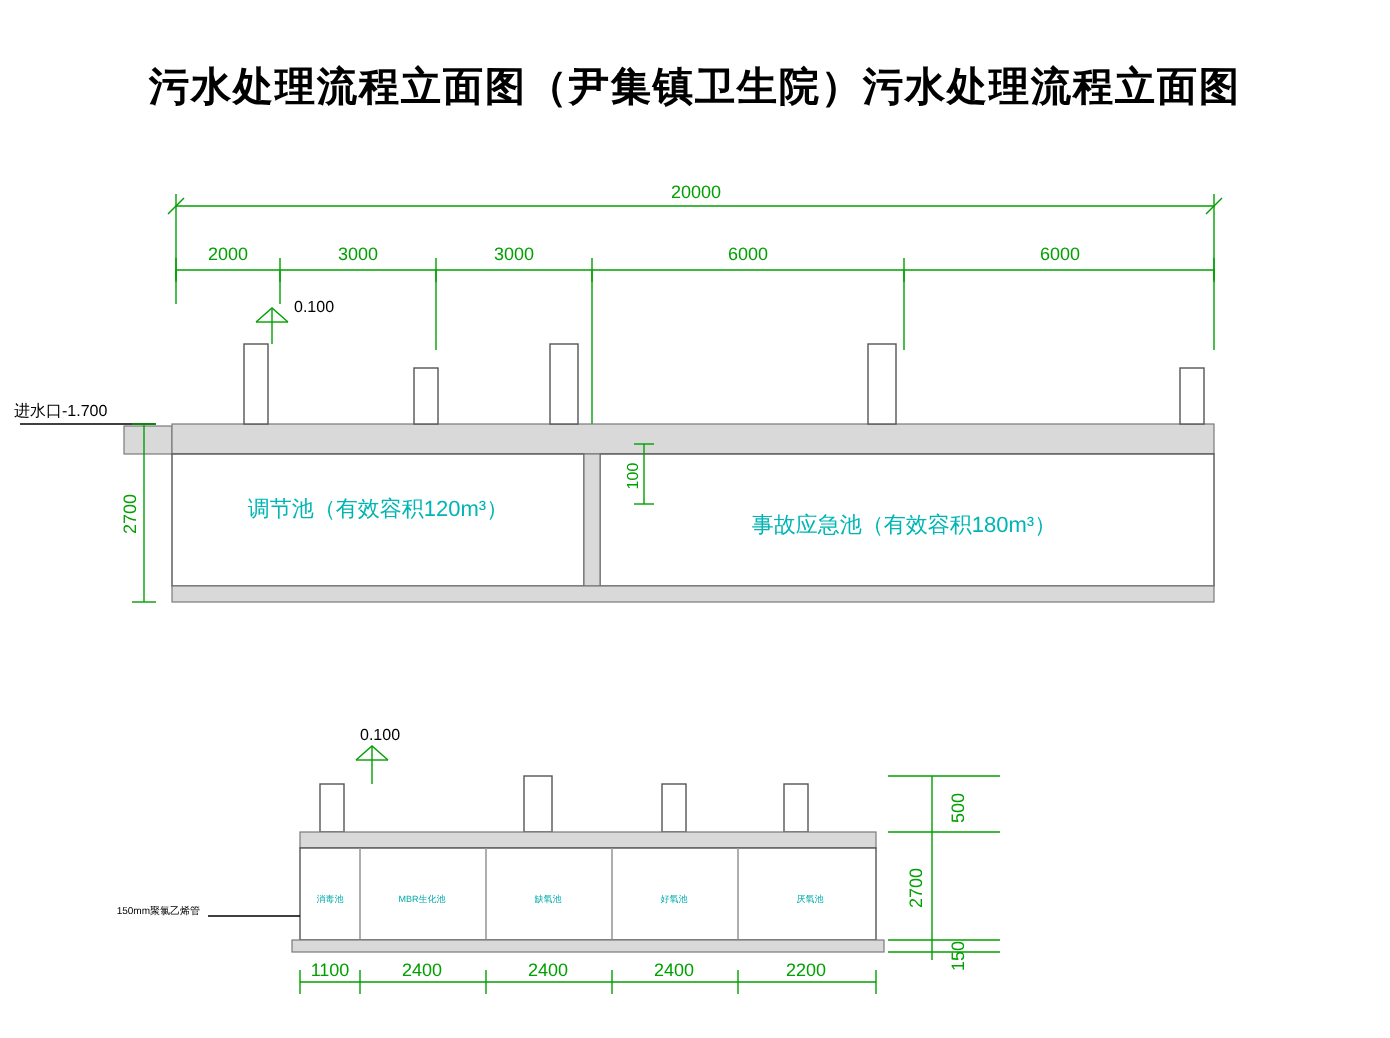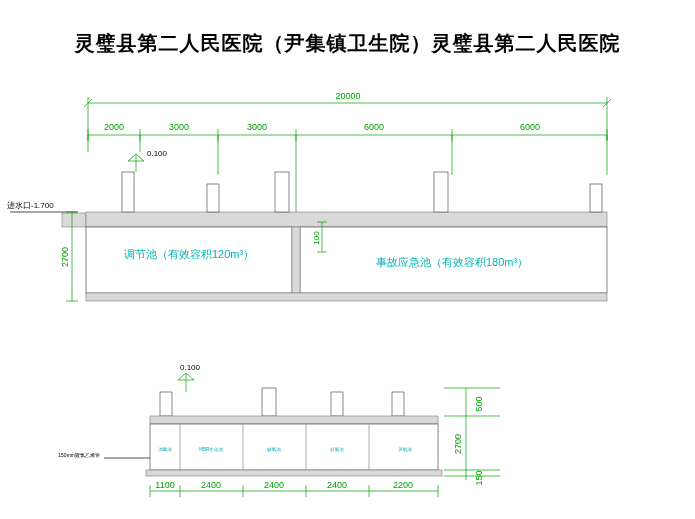--- a/index.html
+++ b/index.html
@@ -31,21 +31,21 @@
   .bl{stroke:#000000;stroke-width:0.7;fill:none;}
   .gray{stroke:#9a9a9a;stroke-width:0.8;fill:none;}
   .fillgray{fill:#d9d9d9;stroke:#7a7a7a;stroke-width:0.6;}
   .fillwhite{fill:#ffffff;stroke:#555555;stroke-width:0.7;}
 </style>
 </head>
 <body>
 
 <div id="stage">
 
-  <div class="title">灵璧县第二人民医院（尹集镇卫生院）灵璧县第二人民医院</div>
+  <div class="title">污水处理流程立面图（尹集镇卫生院）污水处理流程立面图</div>
 
   <svg width="695" height="519">
 
     <g>
       <line class="gl" x1="88" y1="103" x2="607" y2="103"></line>
       <line class="gl" x1="88" y1="97" x2="88" y2="140"></line>
       <line class="gl" x1="607" y1="97" x2="607" y2="140"></line>
       <line class="gl" x1="84" y1="107" x2="92" y2="99"></line>
       <line class="gl" x1="603" y1="107" x2="611" y2="99"></line>
       <text class="dimtxt" x="348" y="99" text-anchor="middle">20000</text>

